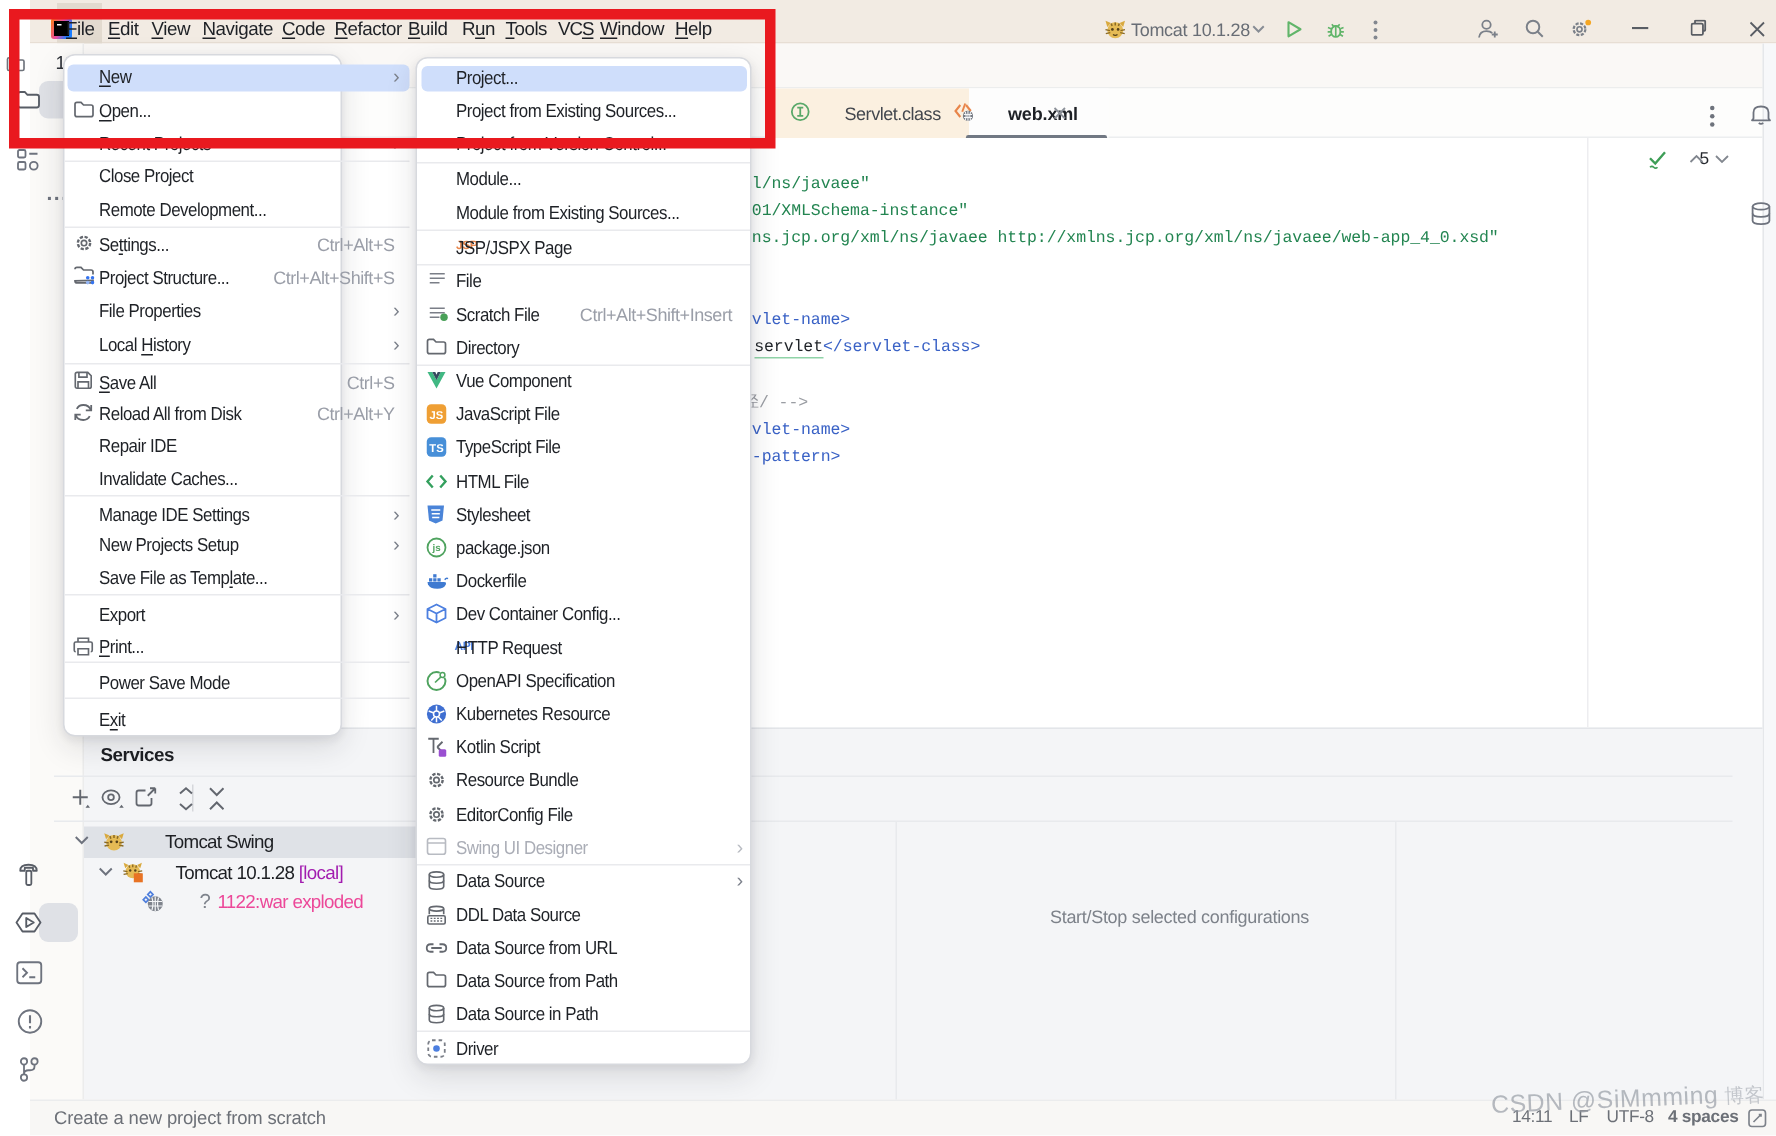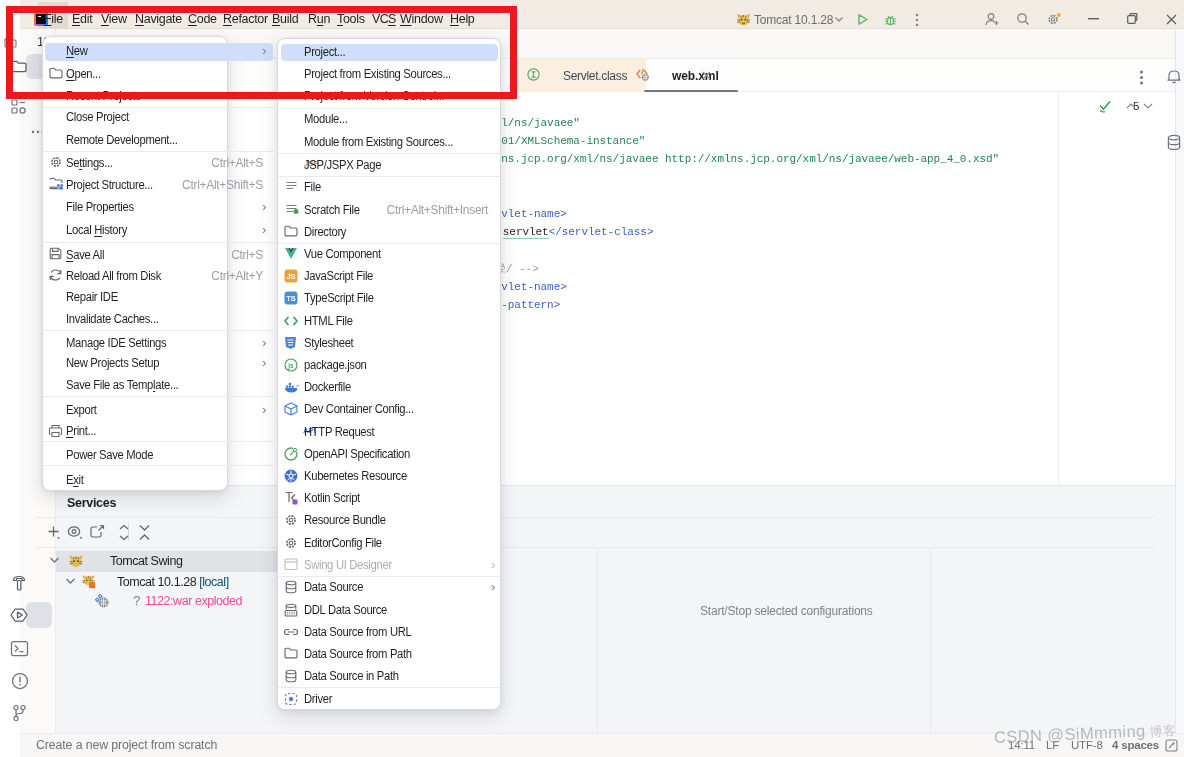--- a/index.html
+++ b/index.html
@@ -306,21 +306,21 @@
   <svg class="ic" style="left:81px; top:574px;" width="15" height="15" viewBox="0 0 15 15">
     <path d="M2.5 4.8 L1.4 1.2 L4.6 2.6 Z" fill="#d9a93e"></path>
       <path d="M12.5 4.8 L13.6 1.2 L10.4 2.6 Z" fill="#d9a93e"></path>
     <circle cx="7.5" cy="6.8" r="4.7" fill="#e5bb55"></circle>
     <path d="M5 2.9 L5.5 4.5 M7.5 2.3 L7.5 4.1 M10 2.9 L9.5 4.5" stroke="#8a6a25" stroke-width="0.9" fill="none"></path>
     <circle cx="5.8" cy="6.3" r="0.8" fill="#55411a"></circle>
       <circle cx="9.2" cy="6.3" r="0.8" fill="#55411a"></circle>
     <path d="M1.2 6.6 L4 7.1 M1.4 8.9 L4.2 8.4 M13.8 6.6 L11 7.1 M13.6 8.9 L10.8 8.4" stroke="#8a6a25" stroke-width="0.8" fill="none"></path>
     <rect x="8.2" y="8.2" width="6" height="6" fill="#e87324"></rect>
   </svg>
-  <div class="abs" style="left:97px; top:575px; font-size:12.5px; color:#1d1f23; letter-spacing:-0.45px;">Tomcat 10.1.28 <span style="color:#0c4a6e;">[local]</span></div>
+  <div class="abs" style="left:97px; top:575px; font-size:12.5px; color:#1d1f23; letter-spacing:-0.45px;">Tomcat 10.1.28 <span style="color:#a21caf;">[local]</span></div>
   <svg class="ic" style="left:94px; top:593px;" width="16" height="16" viewBox="0 0 16 16">
     <path d="M5 2 L7.5 2 L7.5 4.5 L5 4.5 Z" fill="none" stroke="#4f7fdd" stroke-width="1.1" transform="rotate(45 6.25 3.25)"></path>
     <path d="M2 5.5 L4.5 5.5 L4.5 8 L2 8 Z" fill="none" stroke="#4f7fdd" stroke-width="1.1" transform="rotate(45 3.25 6.75)"></path>
     <circle cx="9.5" cy="9.5" r="5" fill="#7e838c"></circle>
     <path d="M5 8 L14 8 M5 11 L14 11 M9.5 4.7 L9.5 14.3 M7.3 5.3 Q8.6 9.5 7.3 13.7 M11.7 5.3 Q10.4 9.5 11.7 13.7" stroke="#f4f5f7" stroke-width="0.8" fill="none"></path>
   </svg>
   <div class="abs" style="left:113px; top:593px; font-size:13.5px; color:#7e838c;">?</div>
   <div class="abs" style="left:125px; top:594px; font-size:12.5px; color:#ec4899; letter-spacing:-0.45px;">1122:war exploded</div>
 
   <div class="abs" style="left:680px; top:604px; font-size:12px; color:#7d828a; letter-spacing:-0.2px;">Start/Stop selected configurations</div>

